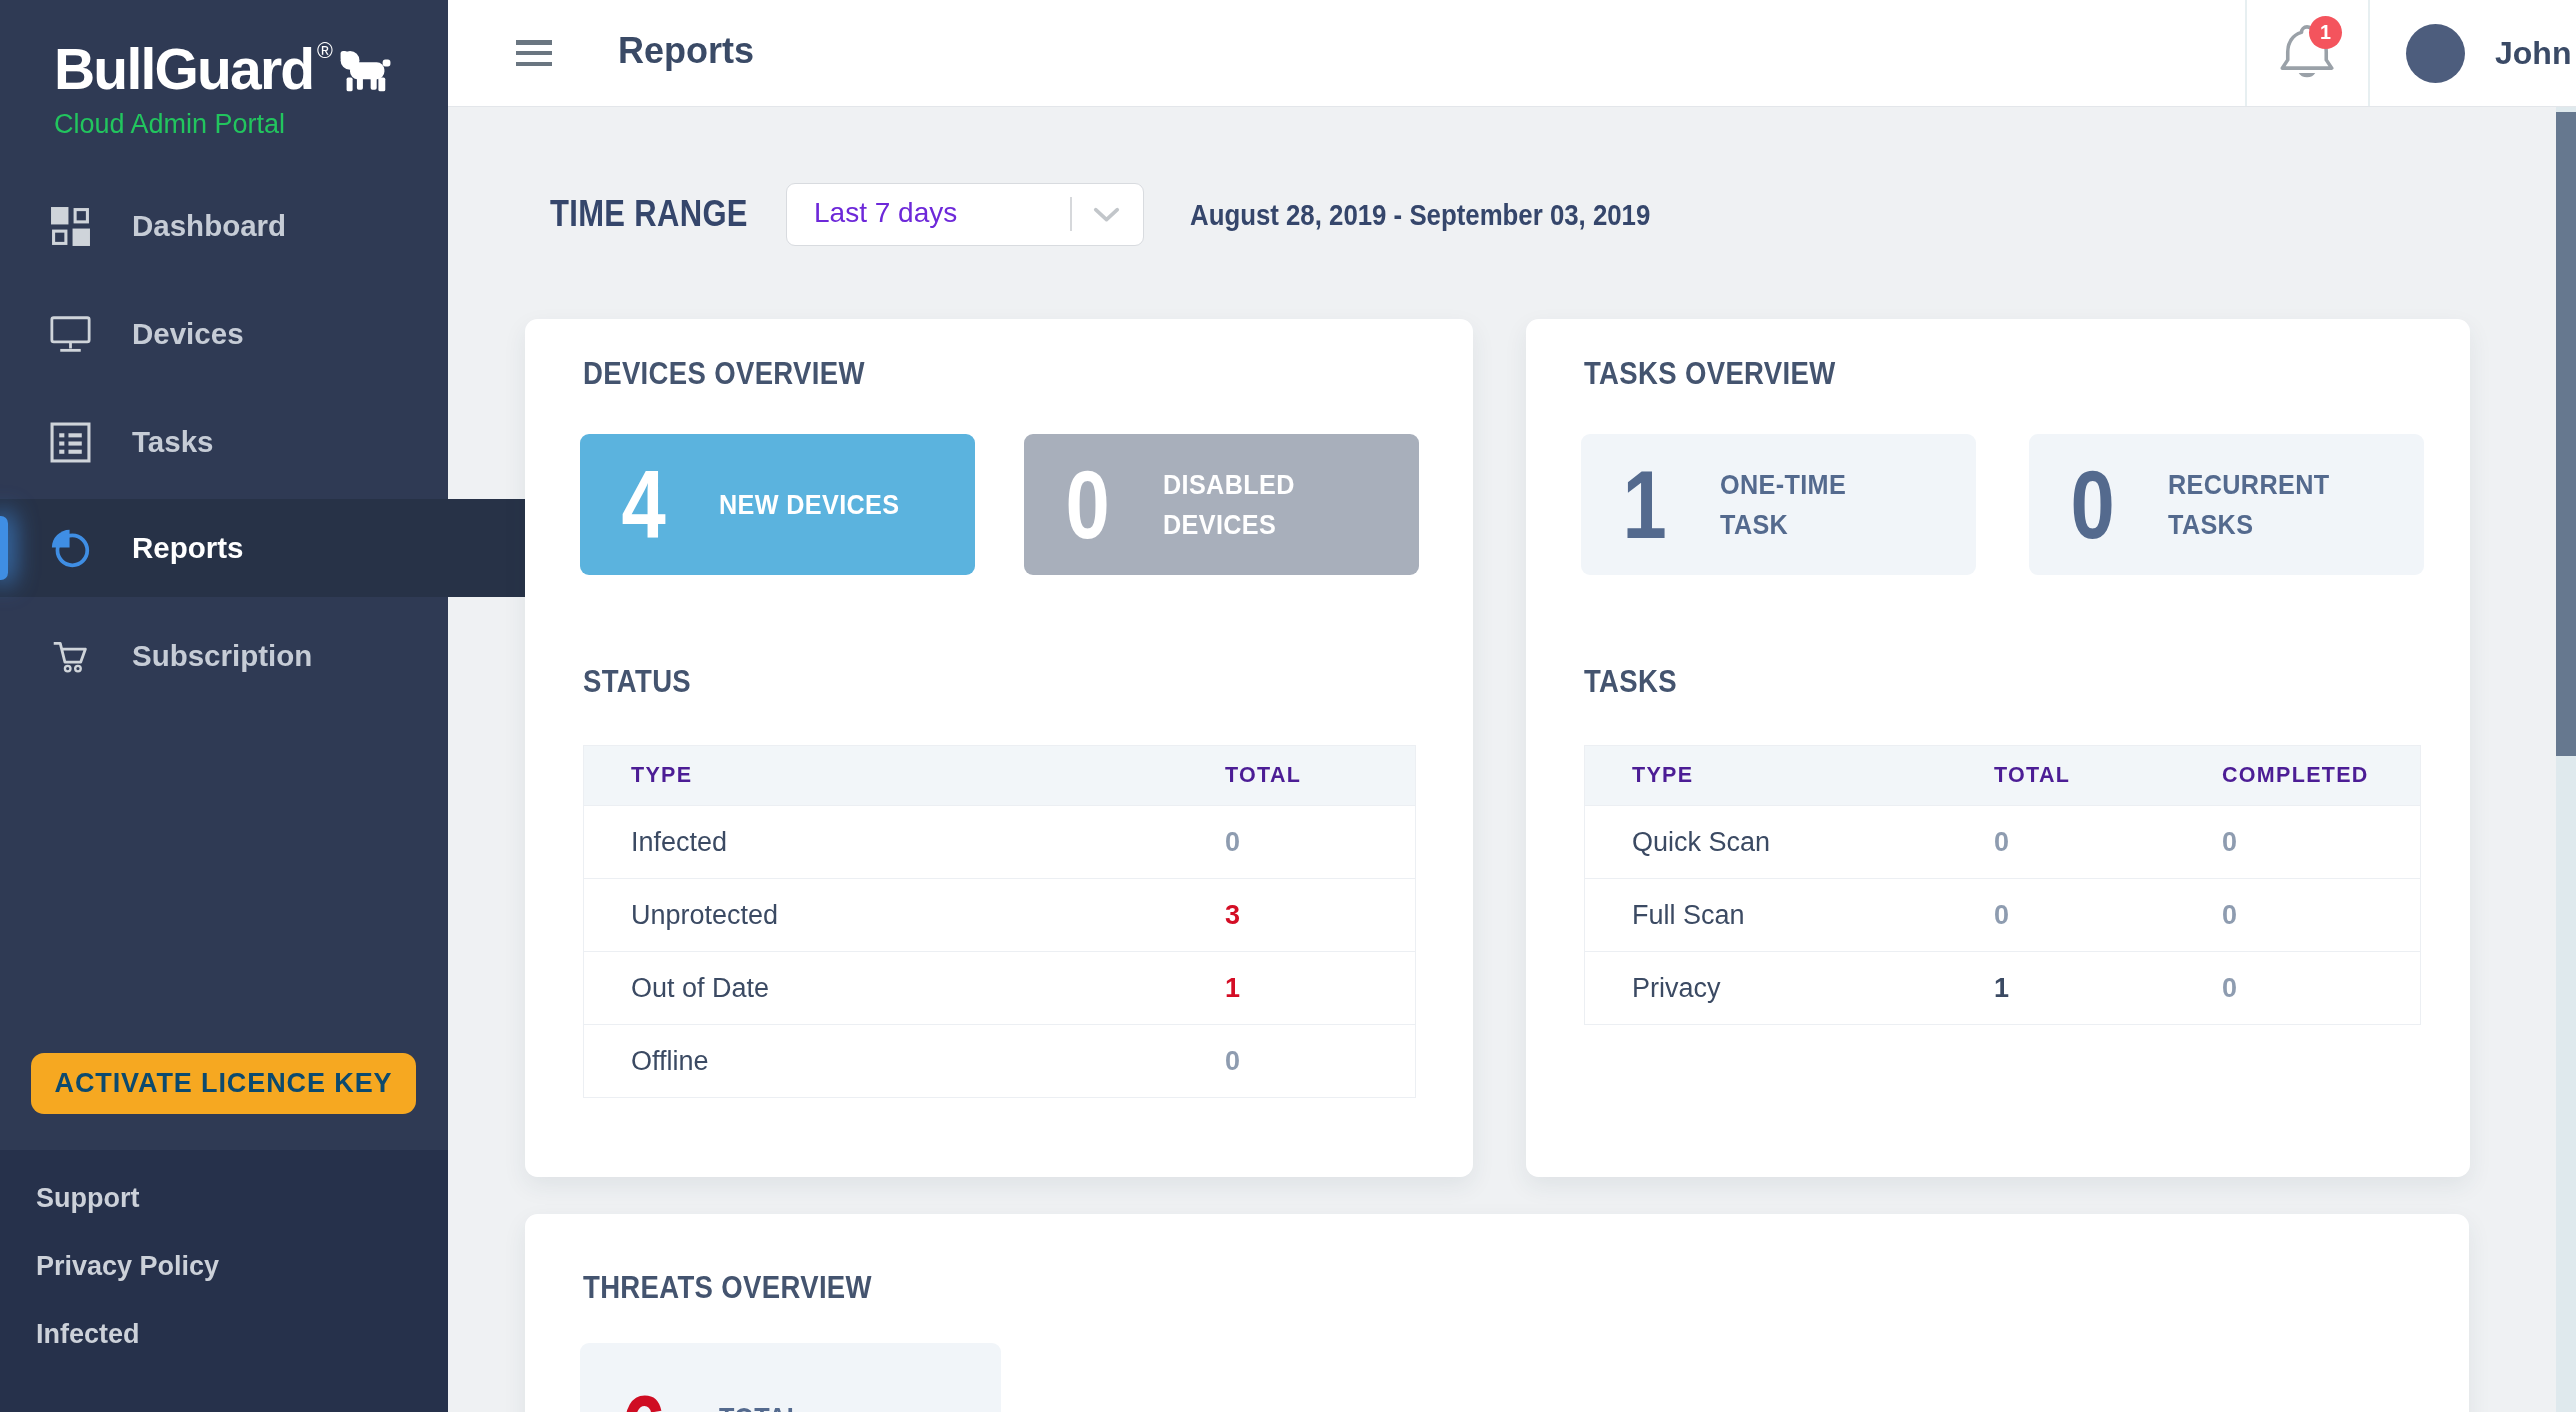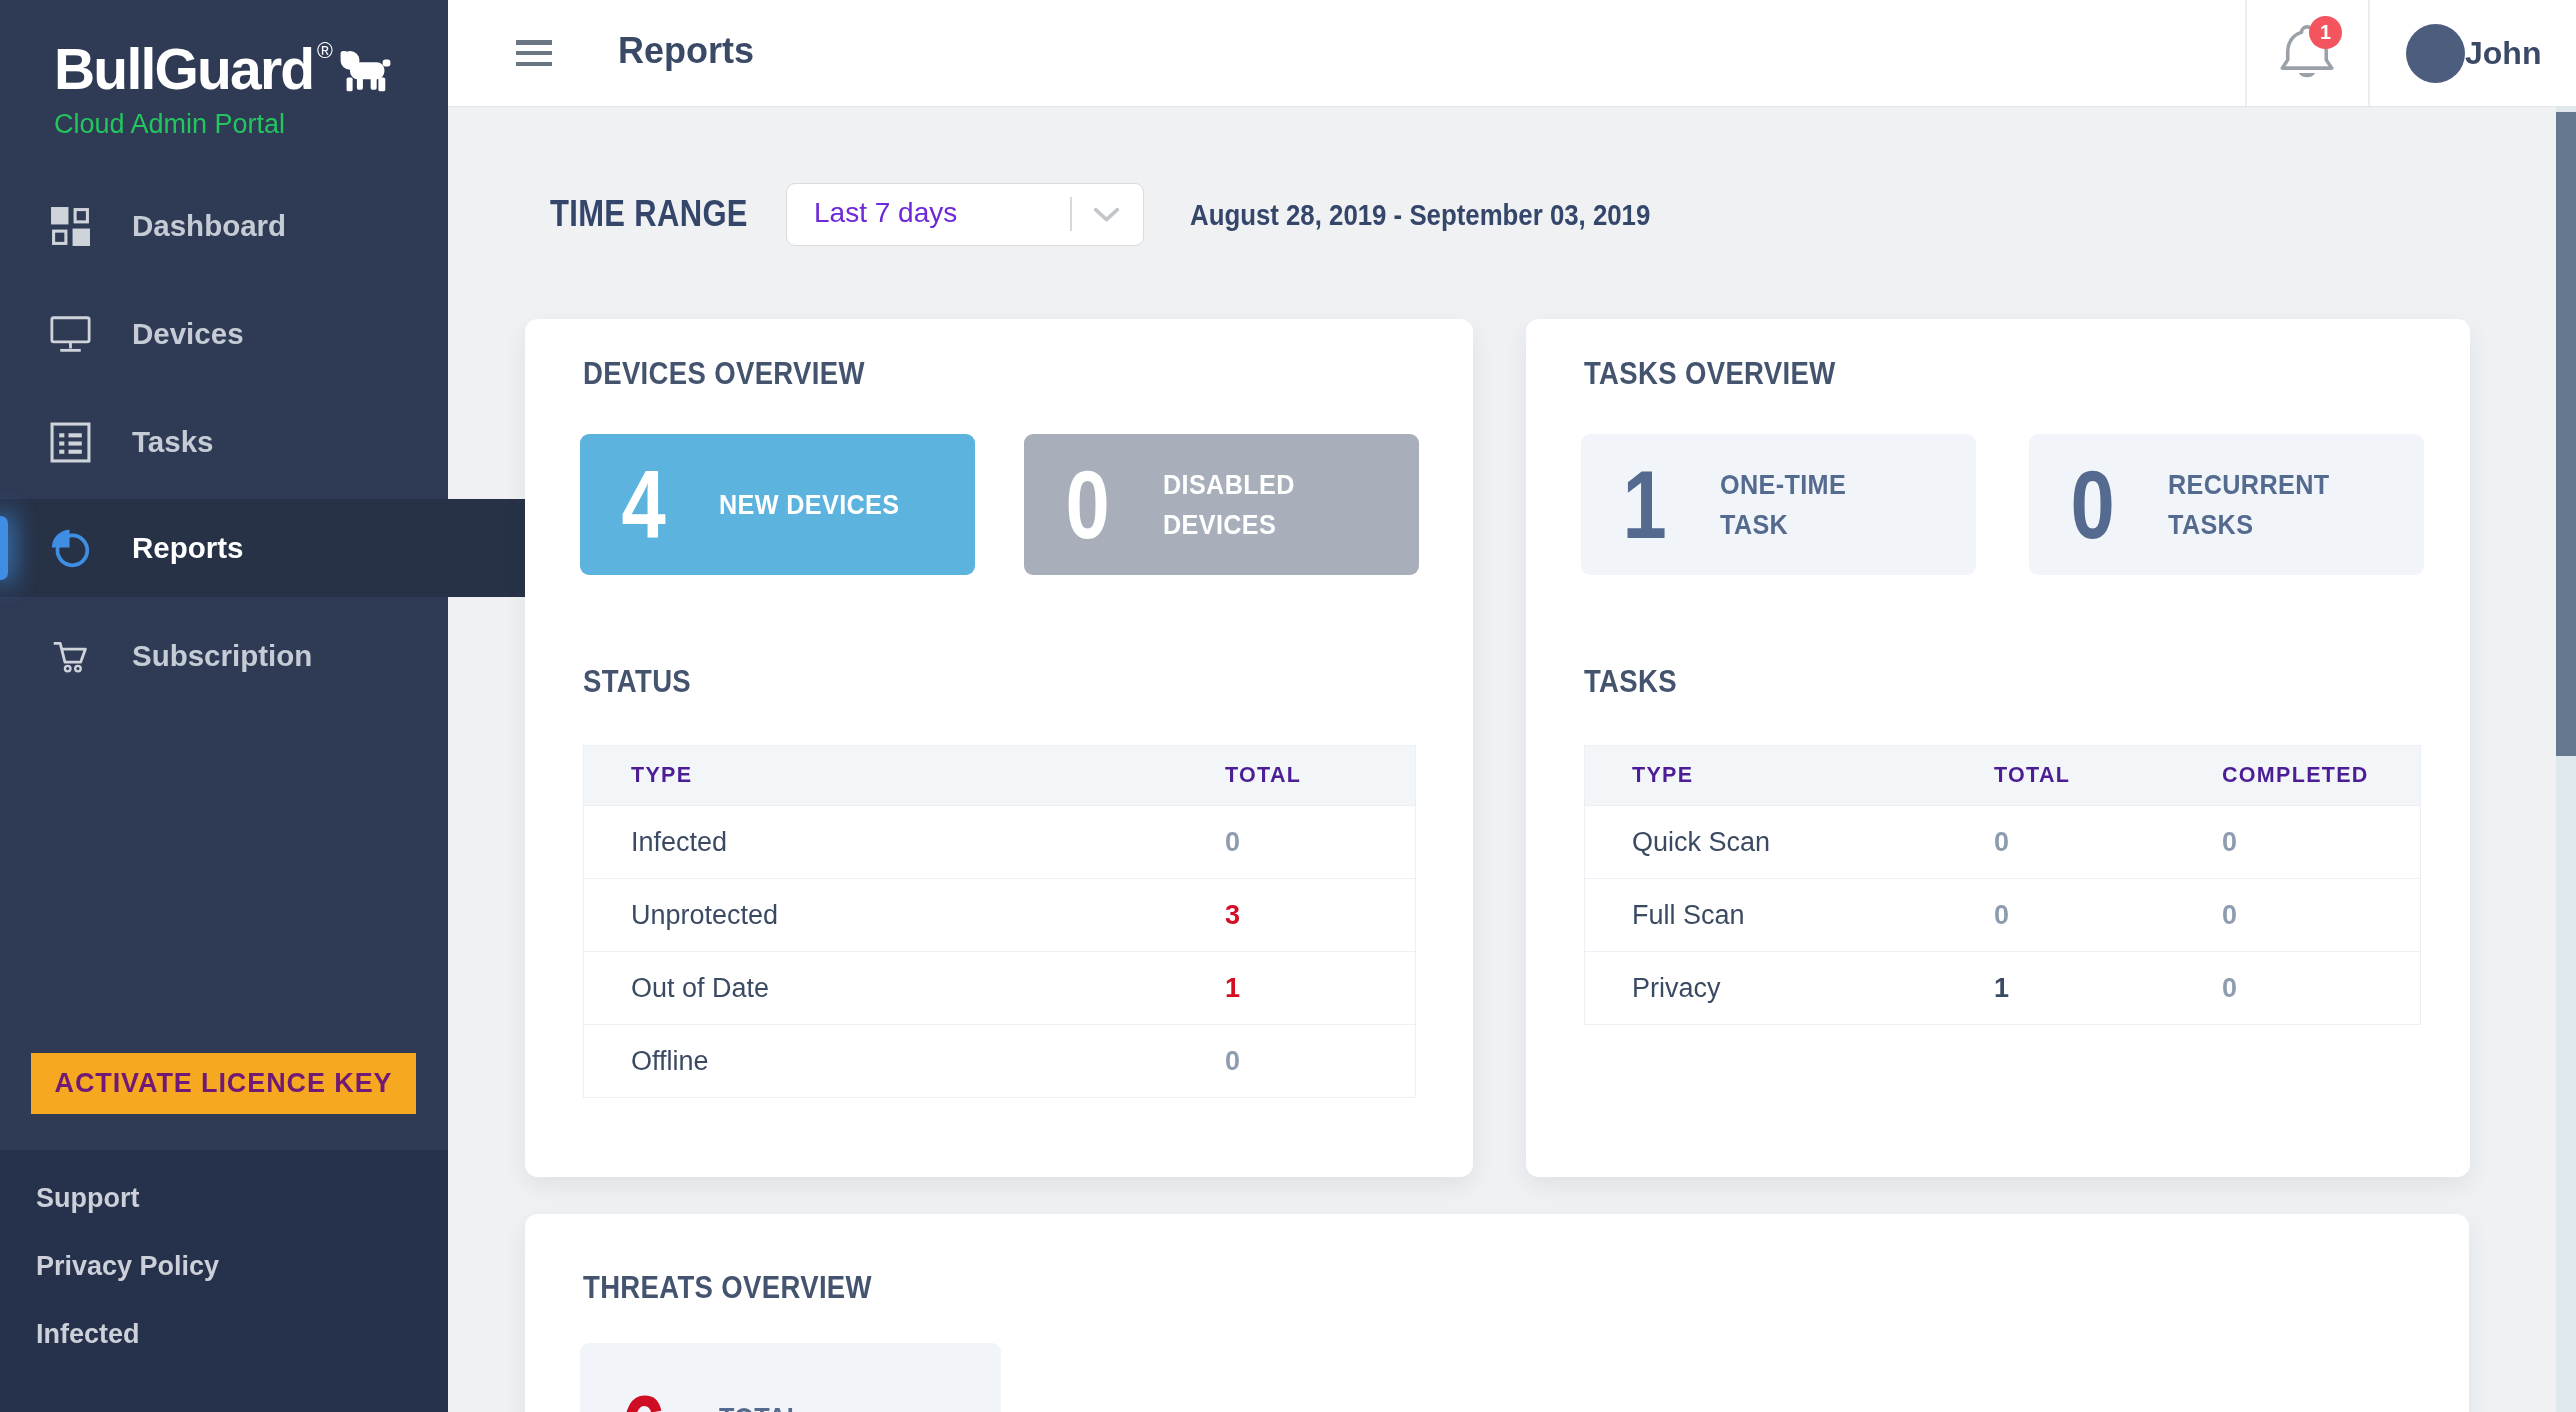--- a/index.html
+++ b/index.html
@@ -21,40 +21,40 @@
   .nav-item{position:absolute;left:0;width:532px;height:98px;display:flex;align-items:center;cursor:pointer;}
   .ni-0{top:177px}.ni-1{top:285px}.ni-2{top:393px}.ni-3{top:499px}.ni-4{top:607px}
   .nav-item .nicon{width:41px;height:41px;margin-left:50px;flex:none;}
   .nav-item .nlabel{margin-left:41px;font-size:29.5px;font-weight:bold;color:#c6ccd6;}
   .nav-item.active{background:#273247;}
   .nav-item.active .nlabel{color:#ffffff;}
   .active-bar{position:absolute;left:0;top:17px;width:8px;height:64px;background:#3f8ee4;
               border-radius:0 7.2px 7.2px 0;box-shadow:0 0 25px 4.5px rgba(63,142,228,.85);}
 
   .activate-btn{position:absolute;left:31px;top:1053px;width:385px;height:61px;background:#f6a821;border:none;
-                border-radius:0;color:#701a75;font-size:27px;font-weight:bold;letter-spacing:0.9px;
+                border-radius:13px;color:#0c4a6e;font-size:27px;font-weight:bold;letter-spacing:0.9px;
                 font-family:inherit;cursor:pointer;}
   .side-footer{position:absolute;left:0;top:1150px;width:448px;height:262px;background:#26314b;}
   .side-link{position:absolute;left:36px;font-size:27px;font-weight:bold;color:#ccd1d9;cursor:pointer;}
   .sl-0{top:1183px}.sl-1{top:1251px}.sl-2{top:1319px}
 
   
   .header{position:absolute;left:448px;top:0;width:2128px;height:107px;background:#fff;
           border-bottom:1.8px solid #e3e6ea;box-sizing:border-box;}
   .hamburger{position:absolute;left:68px;top:40px;width:36px;cursor:pointer;}
   .hamburger .bar{height:4.5px;background:#6a7681;margin-bottom:6.3px;}
   .header-title{position:absolute;left:170px;top:30px;font-size:36px;font-weight:bold;color:#3a4a66;}
   .hsep{position:absolute;top:0;width:1.8px;height:106px;background:#e7eff1;}
   .hsep-1{left:1797px}.hsep-2{left:1920px}
   .bell-wrap{position:absolute;left:1826px;top:19.7px;width:81px;height:72px;cursor:pointer;}
   .badge{position:absolute;left:1861px;top:16px;width:33px;height:33px;background:#f4545d;border-radius:50%;
          color:#fff;font-size:19.7px;font-weight:bold;display:flex;align-items:center;justify-content:center;}
   .user-wrap{position:absolute;left:1958px;top:0;height:107px;display:flex;align-items:center;cursor:pointer;}
   .avatar{width:59px;height:59px;border-radius:50%;background:#4d5d7d;flex:none;}
-  .user-name{font-size:32px;font-weight:bold;color:#3a4a66;}
+  .user-name{margin-left:30px;font-size:32px;font-weight:bold;color:#3a4a66;}
 
   
   .tr-label{position:absolute;left:550px;top:193px;font-size:36px;font-weight:bold;color:#35466b;letter-spacing:0.4px;}
   .dropdown{position:absolute;left:786px;top:183px;width:358px;height:63px;background:#fff;border:1.8px solid #d8dbdf;
             border-radius:9px;box-sizing:border-box;cursor:pointer;}
   .dd-value{position:absolute;left:27px;top:13.4px;font-size:28px;color:#6d28d9;}
   .dd-div{position:absolute;left:283px;top:12.5px;width:1.8px;height:34px;background:#d6d8db;}
   .dd-chev{position:absolute;left:306px;top:23px;}
   .date-range{position:absolute;left:1190px;top:198px;font-size:30px;font-weight:bold;color:#35466b;}
 

